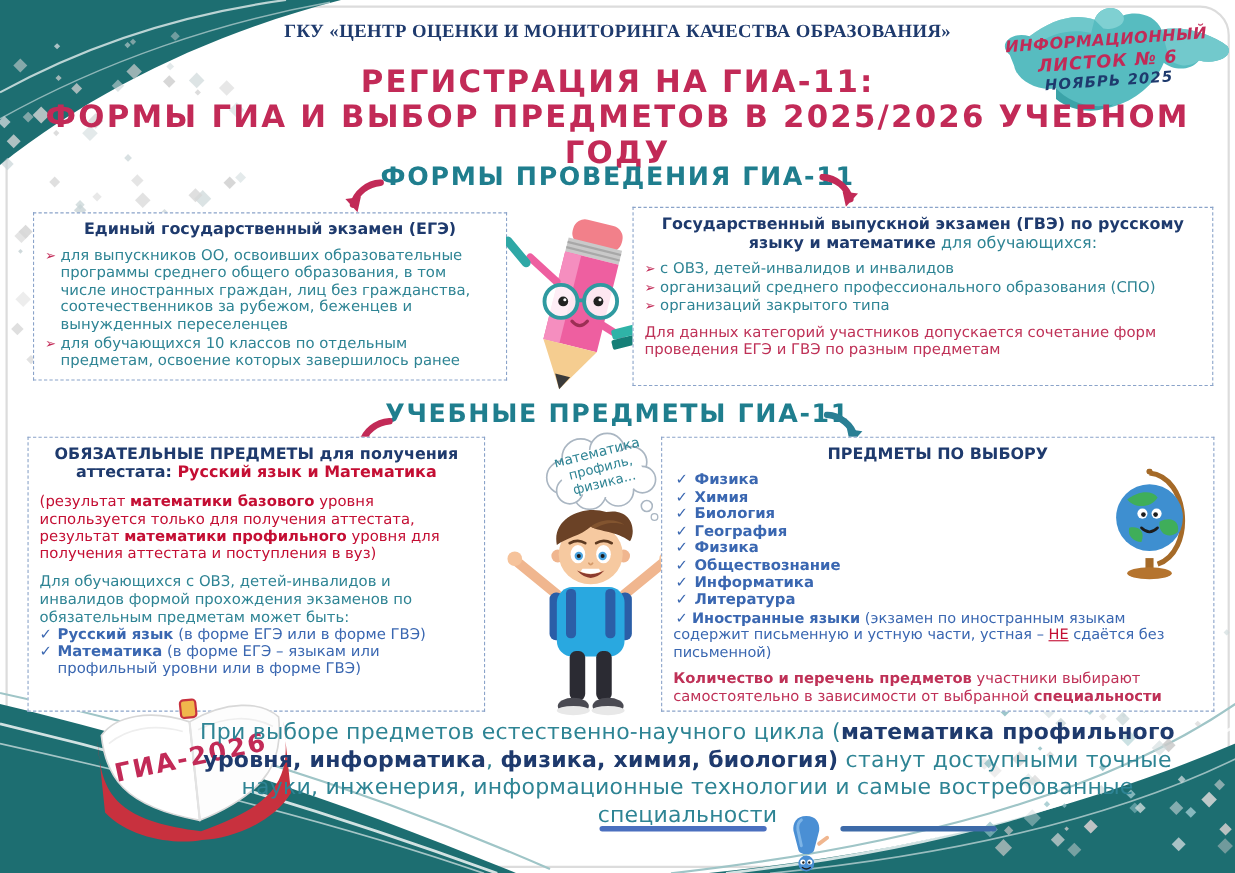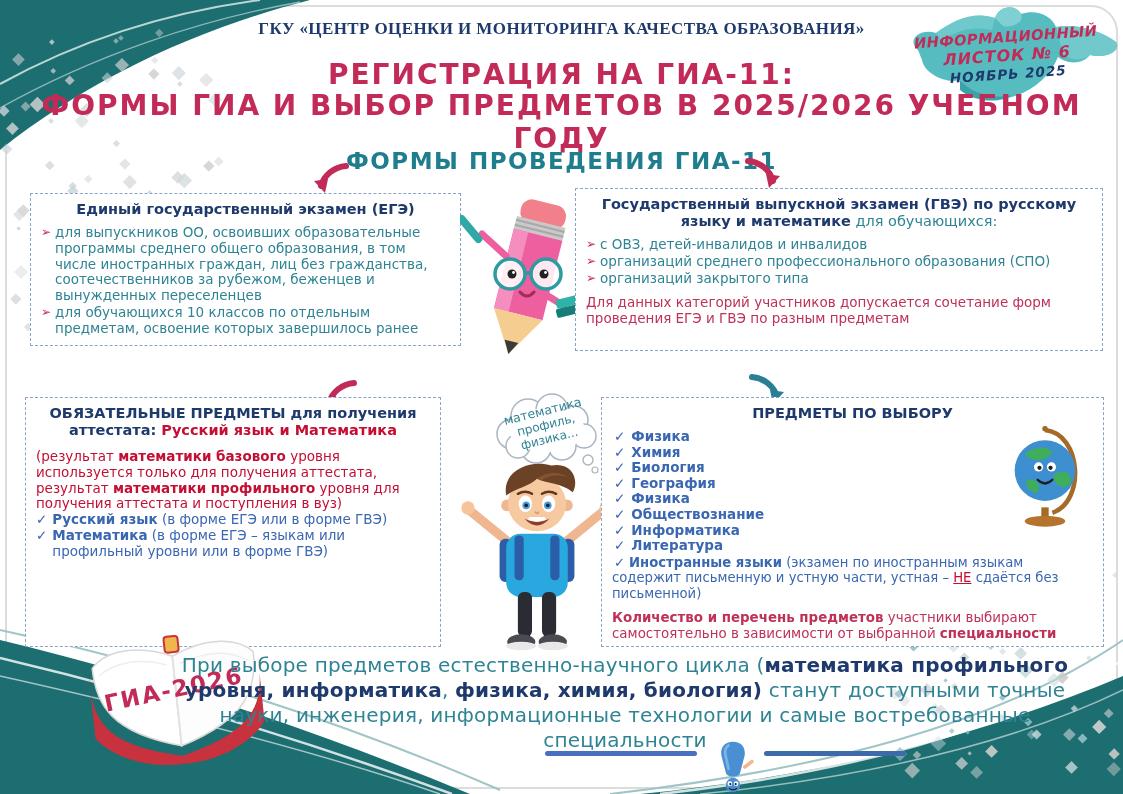--- a/index.html
+++ b/index.html
@@ -345,36 +345,38 @@
       <span class="arr">➢</span>
       <span>организаций среднего профессионального образования (СПО)</span>
     </div>
     <div class="b">
       <span class="arr">➢</span>
       <span>организаций закрытого типа</span>
     </div>
     <div class="note-crimson">Для данных категорий участников допускается сочетание форм проведения ЕГЭ и ГВЭ по разным предметам</div>
   </div>
 
+  <div class="layer sec-heading h2">УЧЕБНЫЕ ПРЕДМЕТЫ ГИА-11</div>
   <svg class="arrow" style="left:320px;top:380px;" viewBox="0 0 38 32">
     <path d="M34,3 C22,4 12,12 9,23" stroke="#c22a57" stroke-width="6" fill="none" stroke-linecap="round"></path>
     <path d="M2,18 L13,30 L16,16 Z" fill="#c22a57"></path>
   </svg>
   <svg class="arrow" style="left:748px;top:374px;" viewBox="0 0 38 32">
     <path d="M4,3 C16,4 26,12 29,23" stroke="#2a7f94" stroke-width="6" fill="none" stroke-linecap="round"></path>
     <path d="M36,18 L25,30 L22,16 Z" fill="#2a7f94"></path>
   </svg>
 
   <div class="box box-mand">
     <div class="box-title">
       <span>ОБЯЗАТЕЛЬНЫЕ ПРЕДМЕТЫ для получения аттестата: </span><span class="red">Русский язык и Математика</span>
     </div>
     <div class="red-par">
       <span>(результат </span><b>математики базового</b><span> уровня используется только для получения аттестата, результат </span><b>математики профильного</b><span> уровня для получения аттестата и поступления в вуз)</span>
     </div>
+    <div class="teal-par">Для обучающихся с ОВЗ, детей-инвалидов и инвалидов формой прохождения экзаменов по обязательным предметам может быть:</div>
     <div class="chk-item">
       <span class="chk">✓</span>
       <span><b>Русский язык</b><span> (в форме ЕГЭ или в форме ГВЭ)</span></span>
     </div>
     <div class="chk-item">
       <span class="chk">✓</span>
       <span><b>Математика</b><span> (в форме ЕГЭ – языкам или профильный уровни или в форме ГВЭ)</span></span>
     </div>
   </div>
 

